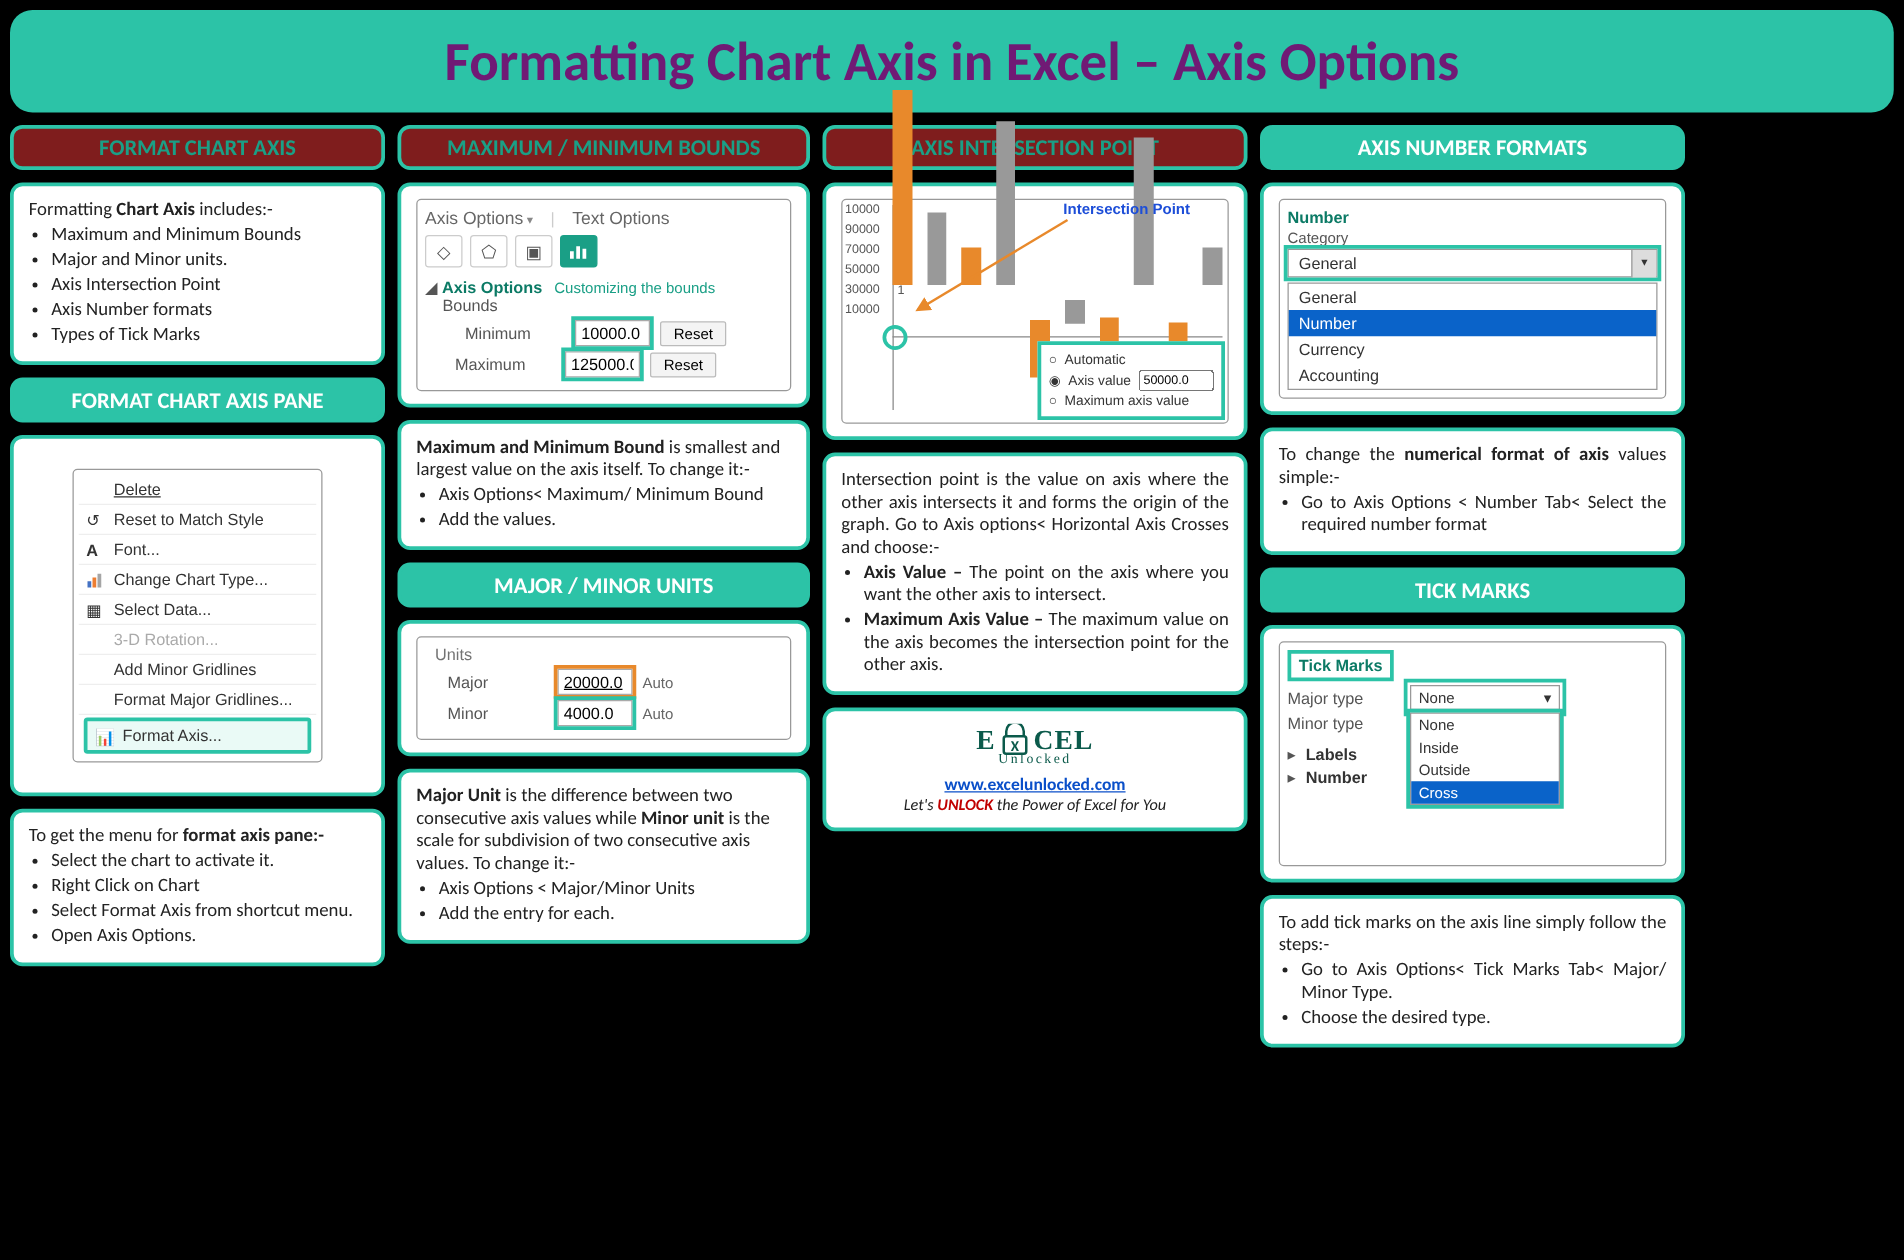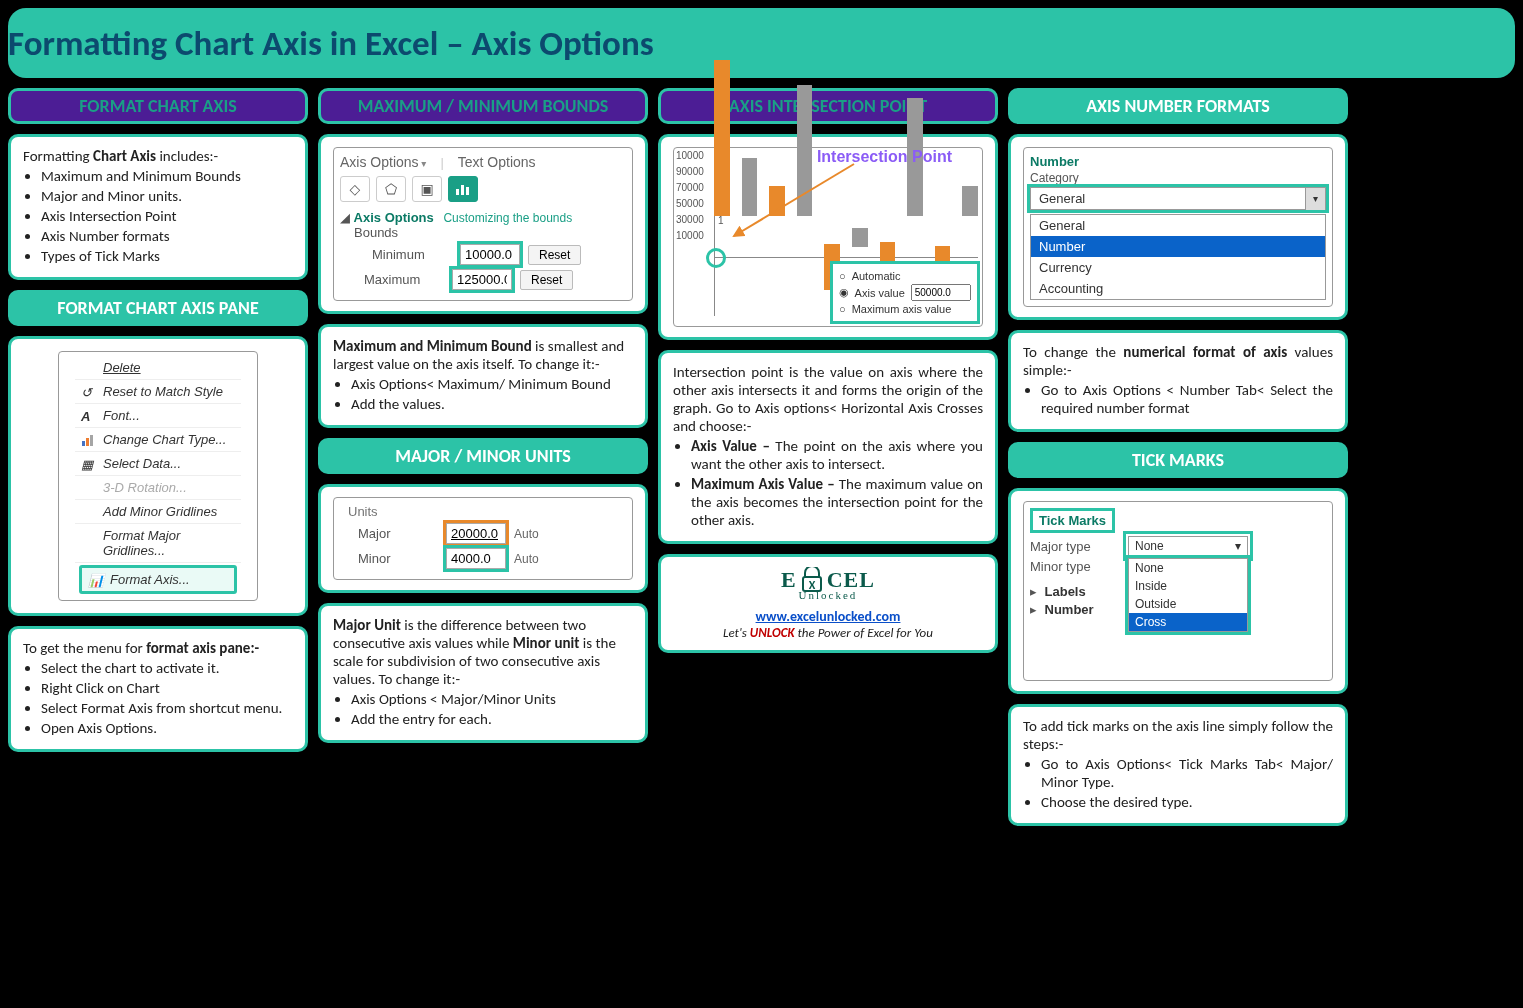--- a/index.html
+++ b/index.html
@@ -6,44 +6,45 @@
   body {
     background: #000;
     font-family: "Segoe UI", Calibri, Arial, sans-serif;
     padding: 8px;
     font-size: 15px;
     color: #222;
   }
   .title-bar {
     background: #2cc3a7;
     border-radius: 18px;
-    color: #0c4a6e;
+    color: #701a75;
+    text-align: center;
     font-weight: 700;
-    font-size: 35px;
+    font-size: 44px;
     padding: 14px 0;
     margin-bottom: 10px;
   }
   .grid {
     display: grid;
     grid-template-columns: 300px 330px 340px 340px;
     gap: 10px;
     align-items: start;
   }
   .col { display: flex; flex-direction: column; gap: 10px; }
   .heading {
     background: #2cc3a7;
     border: 3px solid #2cc3a7;
     border-radius: 10px;
     color: #fff;
     text-align: center;
     font-weight: 700;
     font-size: 18px;
     padding: 4px 0;
   }
-  .heading.white-bg { background: #4c1d95; color: #1a9f86; }
+  .heading.white-bg { background: #7f1d1d; color: #1a9f86; }
   .card {
     background: #fff;
     border: 3px solid #2cc3a7;
     border-radius: 10px;
     padding: 10px 12px;
   }
   .card ul { margin-left: 18px; }
   .card li { margin: 2px 0; }
   .bold { font-weight: 700; }
   .just { text-align: justify; }
@@ -51,21 +52,21 @@
   
   .pane {
     background: #fff;
     border: 1px solid #999;
     font-family: "Segoe UI", Arial, sans-serif;
     font-size: 13px;
     color: #333;
     padding: 6px;
     border-radius: 4px;
   }
-  .ctx-menu { padding: 4px 16px; width: 200px; margin: 4px auto; font-style: italic; }
+  .ctx-menu { padding: 4px 4px; width: 200px; margin: 16px auto; }
   .ctx-item {
     padding: 4px 10px 4px 28px;
     position: relative;
     border-bottom: 1px solid #eee;
   }
   .ctx-item .und { text-decoration: underline; }
   .ctx-item.sel {
     border: 3px solid #2cc3a7;
     background: #eafaf6;
     margin: 2px 4px;
@@ -116,21 +117,21 @@
 
   .mini-chart { position: relative; height: 180px; }
   .mc-axis-labels { position: absolute; left: 2px; top: 0; font-size: 10px; color: #555; line-height: 1.6; }
   .mc-bars { position: absolute; left: 40px; right: 4px; bottom: 10px; top: 4px; display: flex; align-items: flex-end; gap: 12px; }
   .mc-bar { width: 20px; }
   .mc-bar.o { background: #e8892b; }
   .mc-bar.g { background: #999; }
   .mc-xaxis { position: absolute; left: 40px; right: 4px; height: 1px; background: #888; bottom: 38%; }
   .mc-yaxis { position: absolute; left: 40px; top: 4px; bottom: 10px; width: 1px; background: #888; }
   .mc-circle { position: absolute; width: 20px; height: 20px; border: 3px solid #2cc3a7; border-radius: 50%; }
-  .mc-arrow-label { position: absolute; color: #8b5cf6; font-weight: 700; font-size: 16px; }
+  .mc-arrow-label { position: absolute; color: #1d4ed8; font-weight: 700; font-size: 12px; }
   .mc-panel {
     position: absolute; right: 2px; bottom: 2px; border: 3px solid #2cc3a7;
     background: #fff; padding: 4px 6px; font-size: 11px; width: 150px;
   }
   .mc-panel .r { display: flex; gap: 6px; align-items: center; margin: 2px 0; }
   .mc-panel input[type=text] { width: 60px; font-size: 10px; padding: 1px 2px; }
 
   .logo-block { text-align: center; }
   .logo-text { font-family: Georgia, serif; font-size: 22px; color: #0b5a4b; letter-spacing: 1px; font-weight: 700; }
   .logo-sub { font-family: Georgia, serif; font-size: 11px; color: #0b5a4b; letter-spacing: 2px; margin-top: -4px; }

